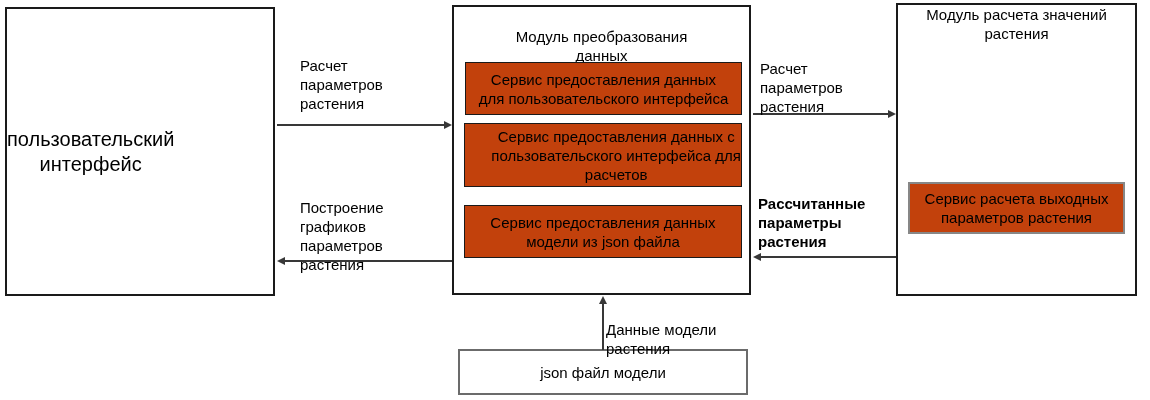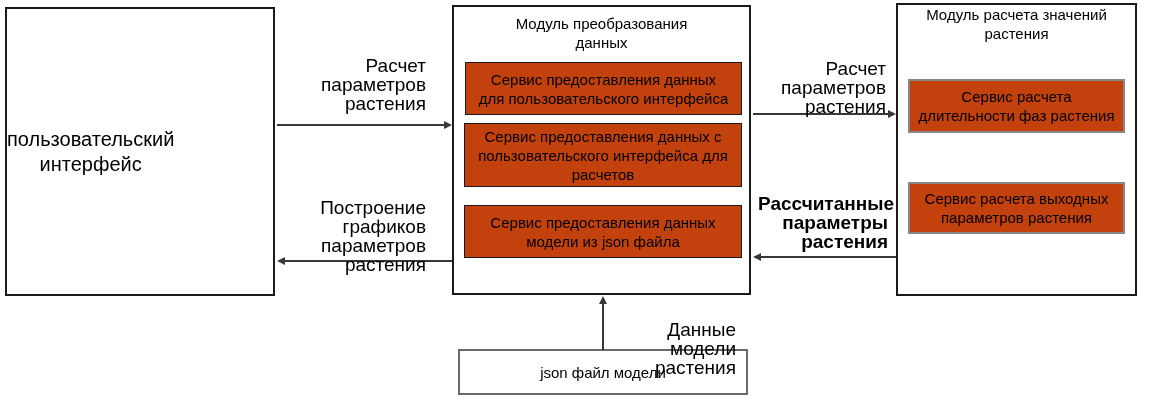--- a/index.html
+++ b/index.html
@@ -22,47 +22,47 @@
   .ui-box {
     left: 5px; top: 7px; width: 270px; height: 289px;
     display: flex; align-items: center; 
     text-align: center; font-size: 20px; line-height: 25px;
   }
   .module-title {
     position: absolute; left: 0; right: 0; top: 0;
     text-align: center; font-size: 15px; line-height: 19px;
   }
   .mid-box   { left: 452px; top: 5px; width: 299px; height: 290px; }
-  .mid-box .module-title   { padding-top: 7px; }
+  .mid-box .module-title   { padding-top: 20px; }
   .right-box { left: 896px; top: 3px; width: 241px; height: 293px; }
   .right-box .module-title { padding-top: 0; }
   .subbox {
     position: absolute;
     box-sizing: border-box;
     background: #c2410c;
     border: 1px solid #1a1a1a;
     display: flex; align-items: center; justify-content: center;
     text-align: center; font-size: 15px; line-height: 19px;
   }
   .subbox.gray { border: 2px solid #878787; }
   .s1 { left: 465px; top: 62px;  width: 277px; height: 53px; }
-  .s2 { left: 464px; top: 123px; width: 278px; height: 64px; }
+  .s2 { left: 464px; top: 123px; width: 278px; height: 64px; justify-content: flex-end; }
   .s3 { left: 464px; top: 205px; width: 278px; height: 53px; }
   .r1 { left: 908px; top: 79px;  width: 217px; height: 54px; }
   .r2 { left: 908px; top: 182px; width: 217px; height: 52px; }
   .json-box {
     left: 458px; top: 349px; width: 290px; height: 46px;
     border: 2px solid #6b6b6b;
     display: flex; align-items: center; justify-content: center;
     font-size: 15px;
   }
   .flow-label {
     position: absolute;
-    text-align: right;
-    font-size: 19px; line-height: 19px;
+    text-align: left;
+    font-size: 15px; line-height: 19px;
     white-space: pre-line;
   }
   .l1 { left: 300px; top: 56px;  width: 126px; }
   .l2 { left: 300px; top: 198px; width: 126px; }
   .l3 { left: 760px; top: 59px;  width: 126px; }
   .l4 { left: 758px; top: 194px; width: 130px; font-weight: bold; }
   .l5 { left: 606px; top: 320px; width: 130px; }
   .arr { position: absolute; background: #383838; height: 1.5px; }
   .arr-r::after {
     content: ""; position: absolute; right: -8px; top: -3.5px;
@@ -117,24 +117,20 @@
   </div>
   <div class="subbox s3">
     <span class="ml">Сервис предоставления данных
 модели из json файла</span>
   </div>
 
   <div class="box right-box">
     <div class="module-title ml">Модуль расчета значений
 растения</div>
   </div>
-  <div class="subbox gray r1">
-    <span class="ml">Сервис расчета
-длительности фаз растения</span>
-  </div>
   <div class="subbox gray r2">
     <span class="ml">Сервис расчета выходных
 параметров растения</span>
   </div>
 
   <div class="box json-box">
     <span>json файл модели</span>
   </div>
 
   <div class="arr arr-r a1"></div>

